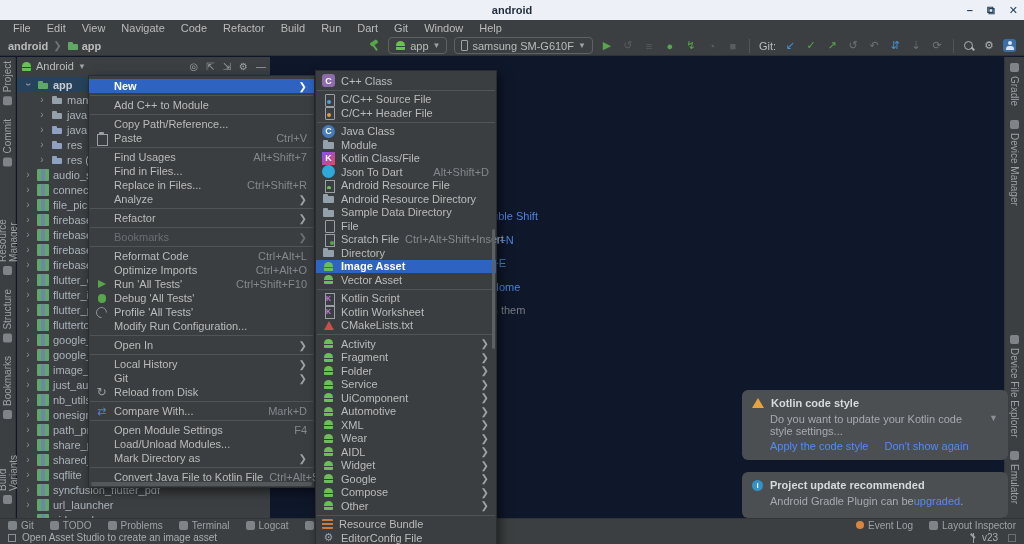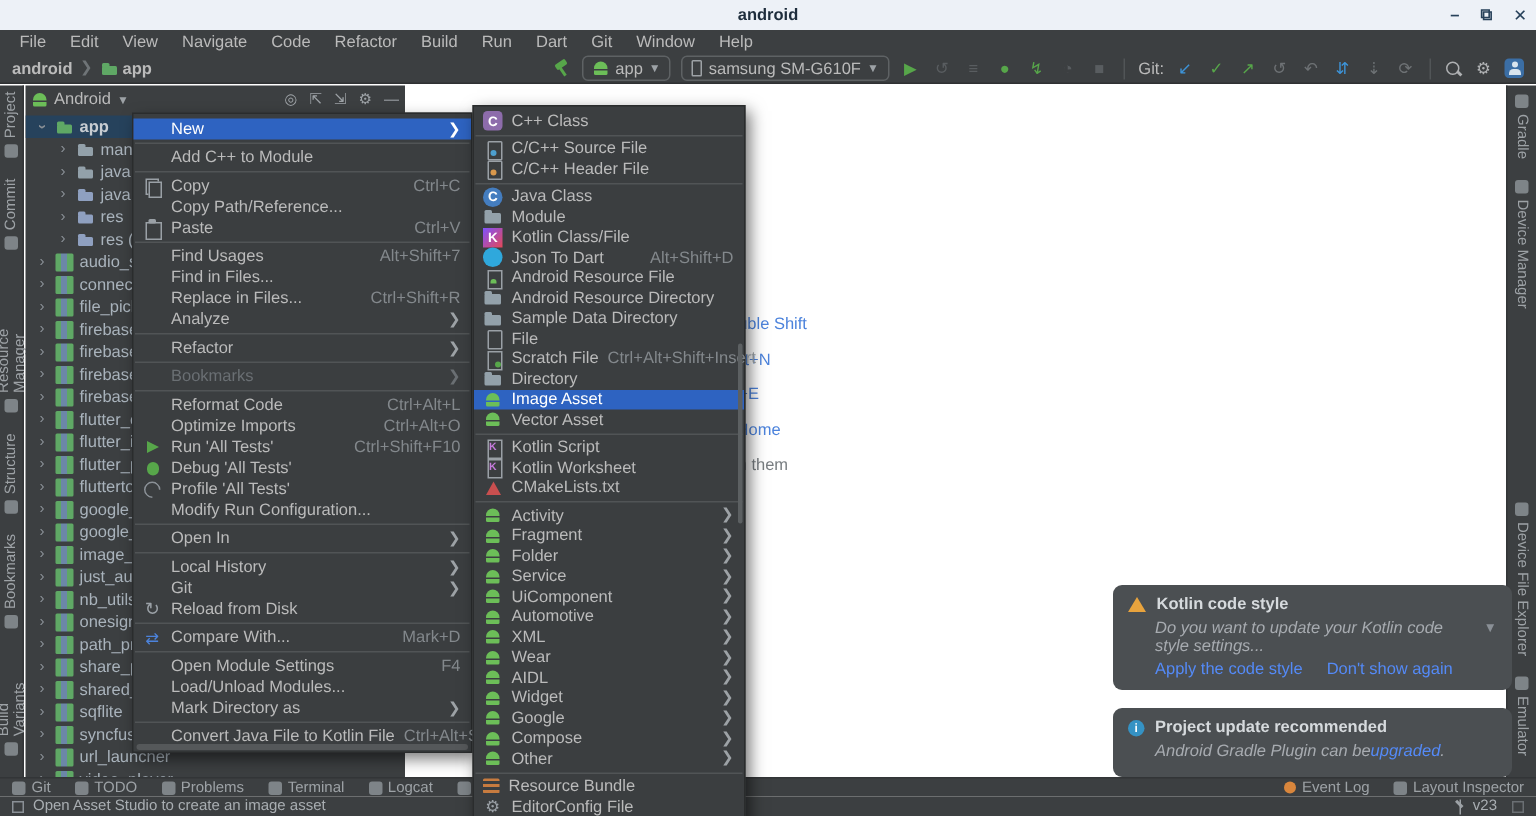--- a/index.html
+++ b/index.html
@@ -1,18 +1,18 @@
 <!DOCTYPE html>
 <html><head>
 <meta charset="utf-8">
 <style>
   * { margin:0; padding:0; box-sizing:border-box; }
   html,body { width:1024px; height:544px; overflow:hidden; background:#2B2B2B;
     font-family:"Liberation Sans","DejaVu Sans",sans-serif; }
-  .app { position:relative; width:1024px; height:544px; background:#ffffff; font-size:11px; color:#BBBBBB; }
+  .app { position:relative; width:1024px; height:544px; background:#0f172a; font-size:11px; color:#BBBBBB; }
 
   
   .titlebar { position:absolute; left:0; top:0; width:1024px; height:20px; background:#EDF1F7;
     display:flex; align-items:center; justify-content:center; color:#1E2D3C; font-weight:bold; font-size:11px; }
   .win-controls { position:absolute; right:6px; top:0; height:20px; display:flex; align-items:center; gap:14px;
     color:#27415A; font-size:11px; font-weight:bold; }
   .win-controls span { cursor:default; }
 
   
   .menubar { position:absolute; left:0; top:20px; width:1024px; height:16px; background:#3C3F41;
@@ -87,21 +87,21 @@
   .popup { position:absolute; background:#3B3E40; border:1px solid #2A2C2D; box-shadow:3px 4px 10px rgba(0,0,0,.55);
     padding:3px 0; z-index:50; }
   .popup1 { left:88px; top:75px; width:227px; }
   .popup2 { left:315px; top:70px; width:182px; }
   .mrow { height:14px; display:flex; align-items:center; padding:0 7px 0 6px; gap:6px; white-space:nowrap; }
   .popup2 .mrow { height:13.5px; }
   .mrow .lbl { color:#BBBBBB; }
   .mrow .sc { margin-left:auto; color:#83888C; }
   .mrow .arrow { margin-left:auto; color:#9DA2A6; font-size:10px; }
   .mrow.sel { background:#2E63C1; }
-  .mrow.sel .lbl, .mrow.sel .sc, .mrow.sel .arrow { color:#FFFFFF; }
+  .mrow.sel .lbl, .mrow.sel .sc, .mrow.sel .arrow { color:#FFFFFF;font-weight:bold; }
   .mrow.dis .lbl, .mrow.dis .arrow { color:#6A6F73; }
   .msep { height:1px; background:#515456; margin:2px 1px; }
   .mi { width:13px; height:13px; flex:none; position:relative; display:inline-flex; align-items:center; justify-content:center; font-size:9px; }
   .mi-none { visibility:hidden; }
   .vsb { position:absolute; right:1px; top:158px; width:3px; height:120px; background:#5C6062; border-radius:2px; }
   .hsb { position:absolute; left:2px; right:2px; bottom:1px; height:4px; background:#55585A; border-radius:2px; }
 
   
   .mi-scissors::before,.mi-scissors::after { content:""; position:absolute; left:6px; top:1px; width:1.5px; height:11px; background:#9AA0A6; }
   .mi-scissors::before { transform:rotate(40deg); } .mi-scissors::after { transform:rotate(-40deg); }
@@ -138,21 +138,21 @@
 
   
   .notif { position:absolute; width:266px; background:#4B4F52; border-radius:6px; padding:7px 10px 8px 10px; z-index:20; }
   .notif1 { right:16px; top:390px; }
   .notif2 { right:16px; top:472px; }
   .notif-title-row { display:flex; align-items:center; gap:7px; }
   .notif-title { font-weight:bold; color:#D6DADD; }
   .warn-ic { width:0; height:0; border-bottom:10px solid #E8A33D; border-left:6px solid transparent; border-right:6px solid transparent; position:relative; }
   .info-ic { width:11px; height:11px; border-radius:50%; background:#3592C4; color:#fff; font-size:8px; font-weight:bold;
     display:inline-flex; align-items:center; justify-content:center; }
-  .notif-body { color:#A7ABB0; margin:4px 0 3px 18px; display:flex; align-items:flex-start;font-style:italic; }
+  .notif-body { color:#A7ABB0; margin:4px 0 3px 18px; display:flex; align-items:flex-start; }
   .notif-chev { margin-left:6px; color:#8A9096; font-size:9px; }
   .notif-links { margin-left:18px; display:flex; gap:16px; }
   .link { color:#548AF7; }
 
   
   .toolstripe-bottom { position:absolute; left:0; bottom:13px; width:1024px; height:13px; background:#3C3F41;
     border-top:1px solid #323537; display:flex; align-items:center; padding:0 8px; gap:16px; font-size:10px; color:#9DA2A6; }
   .tsb-item { display:flex; align-items:center; gap:4px; }
   .tsb-right { margin-left:auto; display:flex; gap:16px; }
   .dot-orange { width:8px; height:8px; border-radius:50%; background:#D9863C; }
@@ -547,25 +547,20 @@
         <span class="lbl">New</span>
         <span class="arrow">❯</span>
       </div>
       <div class="msep"></div>
       <div class="mrow">
         <span class="mi mi-none"></span>
         <span class="lbl">Add C++ to Module</span>
       </div>
       <div class="msep"></div>
       <div class="mrow">
-        <span class="mi mi-copy"></span>
-        <span class="lbl">Copy</span>
-        <span class="sc">Ctrl+C</span>
-      </div>
-      <div class="mrow">
         <span class="mi mi-none"></span>
         <span class="lbl">Copy Path/Reference...</span>
       </div>
       <div class="mrow">
         <span class="mi mi-paste"></span>
         <span class="lbl">Paste</span>
         <span class="sc">Ctrl+V</span>
       </div>
       <div class="msep"></div>
       <div class="mrow">

